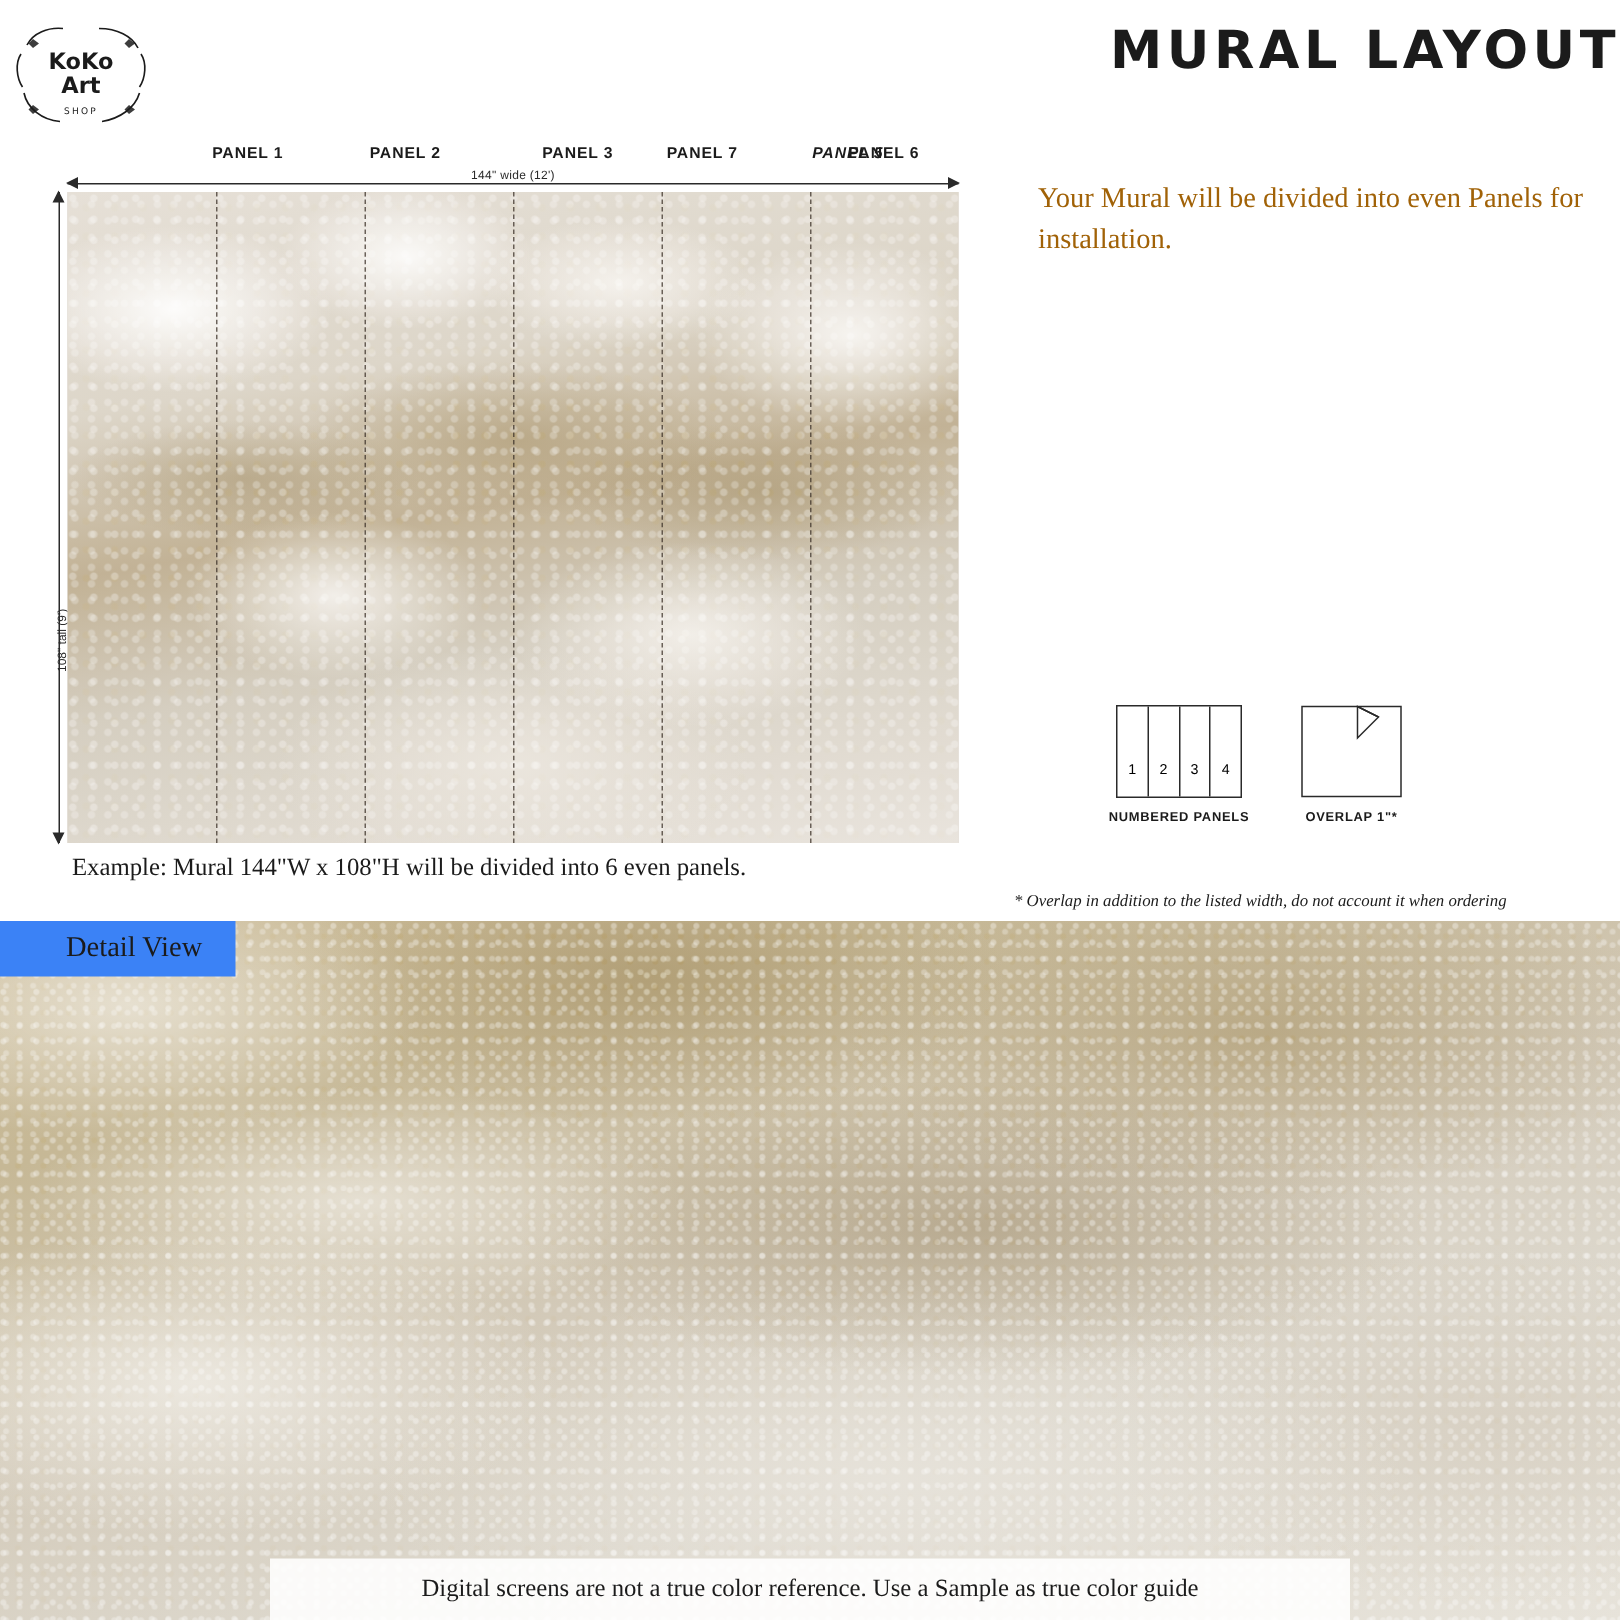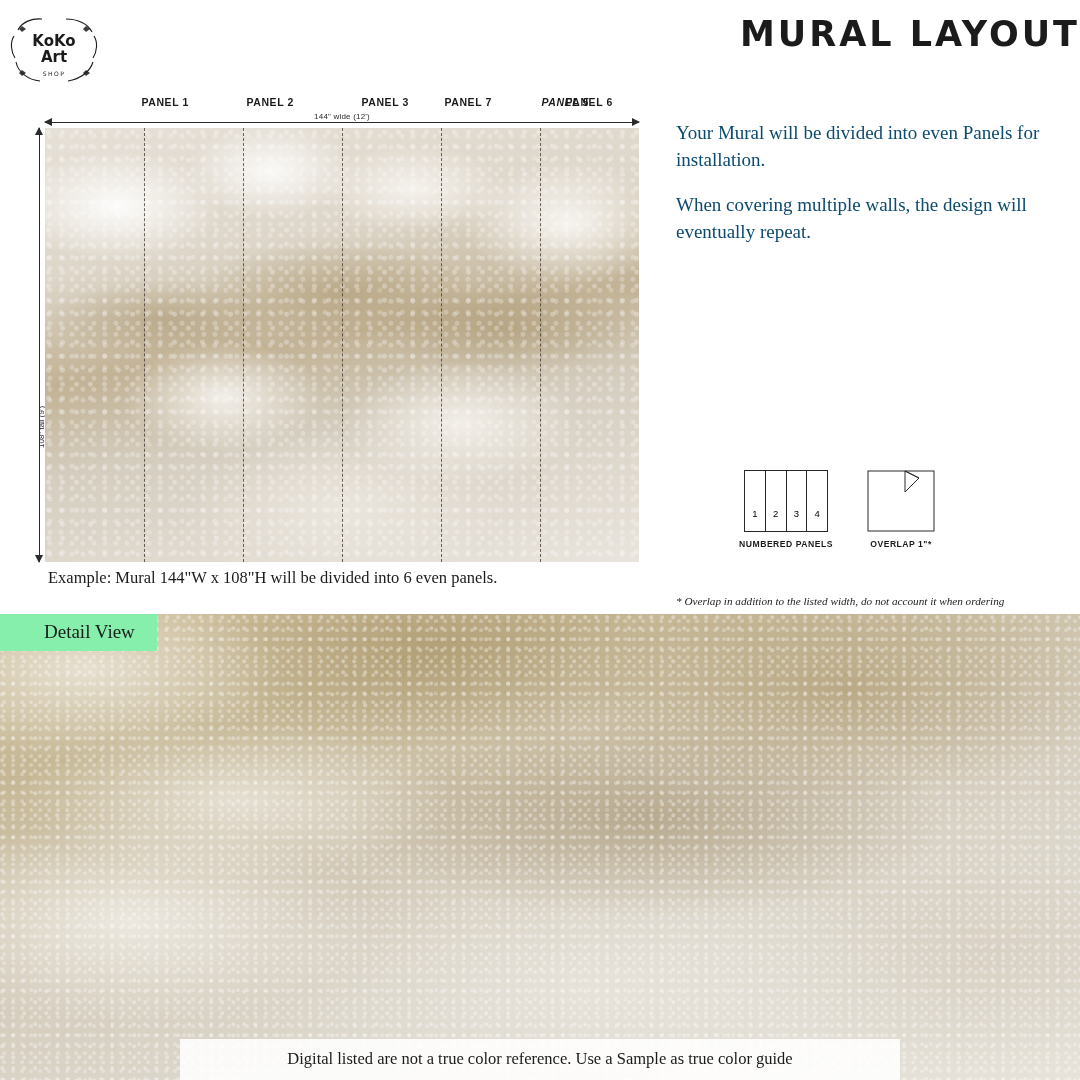--- a/index.html
+++ b/index.html
@@ -192,25 +192,25 @@
   }
 
   
   .right-copy {
     position: absolute;
     left: 676px;
     top: 120px;
     width: 398px;
   }
   .right-copy p {
-    margin: 0 0 18px 0;
+    margin: 0 0 18px 16px;
     font-family: "Liberation Serif", serif;
     font-size: 19px;
     line-height: 1.42;
-    color: #0c4a6e;
+    color: #a16207;
   }
 
   
   .icon-row {
     position: absolute;
     left: 676px;
     top: 470px;
     width: 398px;
     height: 120px;
   }
@@ -313,21 +313,21 @@
       radial-gradient(circle at 70% 60%, rgba(120,100,70,0.22) 0 1.5px, rgba(255,255,255,0) 2.5px),
       radial-gradient(circle at 45% 80%, rgba(255,255,255,0.32) 0 1.5px, rgba(255,255,255,0) 2.5px);
     background-size: 11px 11px, 17px 17px, 9px 9px;
     opacity: 0.9;
     mix-blend-mode: overlay;
   }
   #detail-view-label {
     position: absolute;
     left: 0;
     top: 614px;
-    background: #86efac;
+    background: #3b82f6;
     padding: 7px 22px 8px 44px;
     font-family: "Liberation Serif", serif;
     font-size: 19px;
     color: #1b1b1b;
     z-index: 5;
   }
   #color-disclaimer {
     position: absolute;
     left: 180px;
     bottom: 0;
@@ -397,21 +397,20 @@
   <div class="panel-divider" style="left:198px;"></div>
   <div class="panel-divider" style="left:297px;"></div>
   <div class="panel-divider" style="left:396px;"></div>
   <div class="panel-divider" style="left:495px;"></div>
 </div>
 
 <div id="example-caption">Example: Mural 144"W x 108"H will be divided into 6 even panels.</div>
 
 <div class="right-copy">
   <p>Your Mural will be divided into even Panels for installation.</p>
-  <p>When covering multiple walls, the design will eventually repeat.</p>
 </div>
 
 <div class="icon-row">
 
   <div class="icon-block" style="left:50px; width:120px;">
     <div class="num-panels-box">
       <div>1</div>
       <div>2</div>
       <div>3</div>
       <div>4</div>
@@ -432,13 +431,13 @@
 
 
 </div>
 
 <div id="overlap-footnote">*  Overlap in addition to the listed width, do not account it when ordering</div>
 
 <div id="detail-view">
   <div class="detail-art"></div>
 </div>
 <div id="detail-view-label">Detail View</div>
-<div id="color-disclaimer">Digital listed are not a true color reference. Use a Sample as true color guide</div>
+<div id="color-disclaimer">Digital screens are not a true color reference. Use a Sample as true color guide</div>
 
 </body></html>

